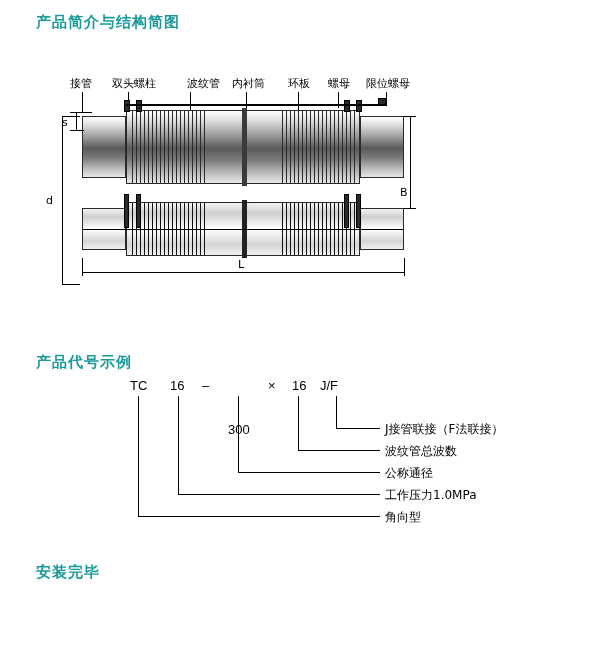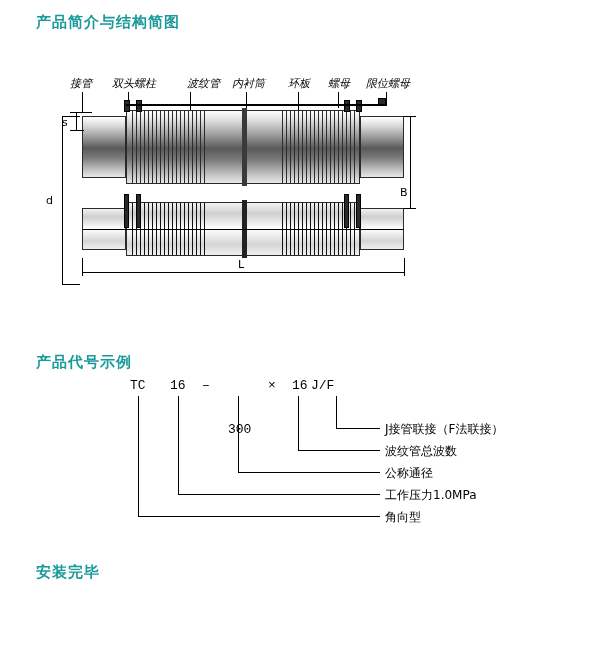--- a/index.html
+++ b/index.html
@@ -32,21 +32,20 @@
     left: 60px;
     top: 68px;
     width: 480px;
     height: 215px;
   }
   .dlabel {
     position: absolute;
     font-size: 11px;
     white-space: nowrap;
     font-family: "DejaVu Sans", "Liberation Sans", sans-serif;
-    font-style: italic;
   }
   .leader {
     position: absolute;
     background: #000;
     width: 1px;
   }
   .hline {
     position: absolute;
     background: #000;
     height: 1px;
@@ -103,21 +102,21 @@
     position: absolute;
     left: 60px;
     top: 378px;
     width: 480px;
     height: 155px;
     font-size: 12.5px;
   }
   .code-token {
     position: absolute;
     font-size: 13px;
-    font-family: Liberation Mono, monospace;
+    font-family: Liberation Sans, sans-serif;
   }
   .code-desc {
     position: absolute;
     font-size: 12px;
     white-space: nowrap;
   }
 
   
   #install-notes {
     position: absolute;
@@ -216,21 +215,21 @@
 <div class="section-title" id="title-2">产品代号示例</div>
 
 <div id="diagram-code">
 
   <div class="code-token" style="left:70px;  top:0px;">TC</div>
   <div class="code-token" style="left:110px; top:0px;">16</div>
   <div class="code-token" style="left:142px; top:0px;">–</div>
   <div class="code-token" style="left:168px; top:0px;margin-top:44px;">300</div>
   <div class="code-token" style="left:208px; top:0px;">×</div>
   <div class="code-token" style="left:232px; top:0px;">16</div>
-  <div class="code-token" style="left:251px; top:0px;">J/F</div>
+  <div class="code-token" style="left:260px; top:0px;">J/F</div>
 
   <div class="vline" style="left:276px; top:18px; height:32px;"></div>
   <div class="vline" style="left:238px; top:18px; height:54px;"></div>
   <div class="vline" style="left:178px; top:18px; height:76px;"></div>
   <div class="vline" style="left:118px; top:18px; height:98px;"></div>
   <div class="vline" style="left:78px;  top:18px; height:120px;"></div>
 
   <div class="hline" style="left:276px; top:50px;  width:44px;"></div>
   <div class="hline" style="left:238px; top:72px;  width:82px;"></div>
   <div class="hline" style="left:178px; top:94px;  width:142px;"></div>

